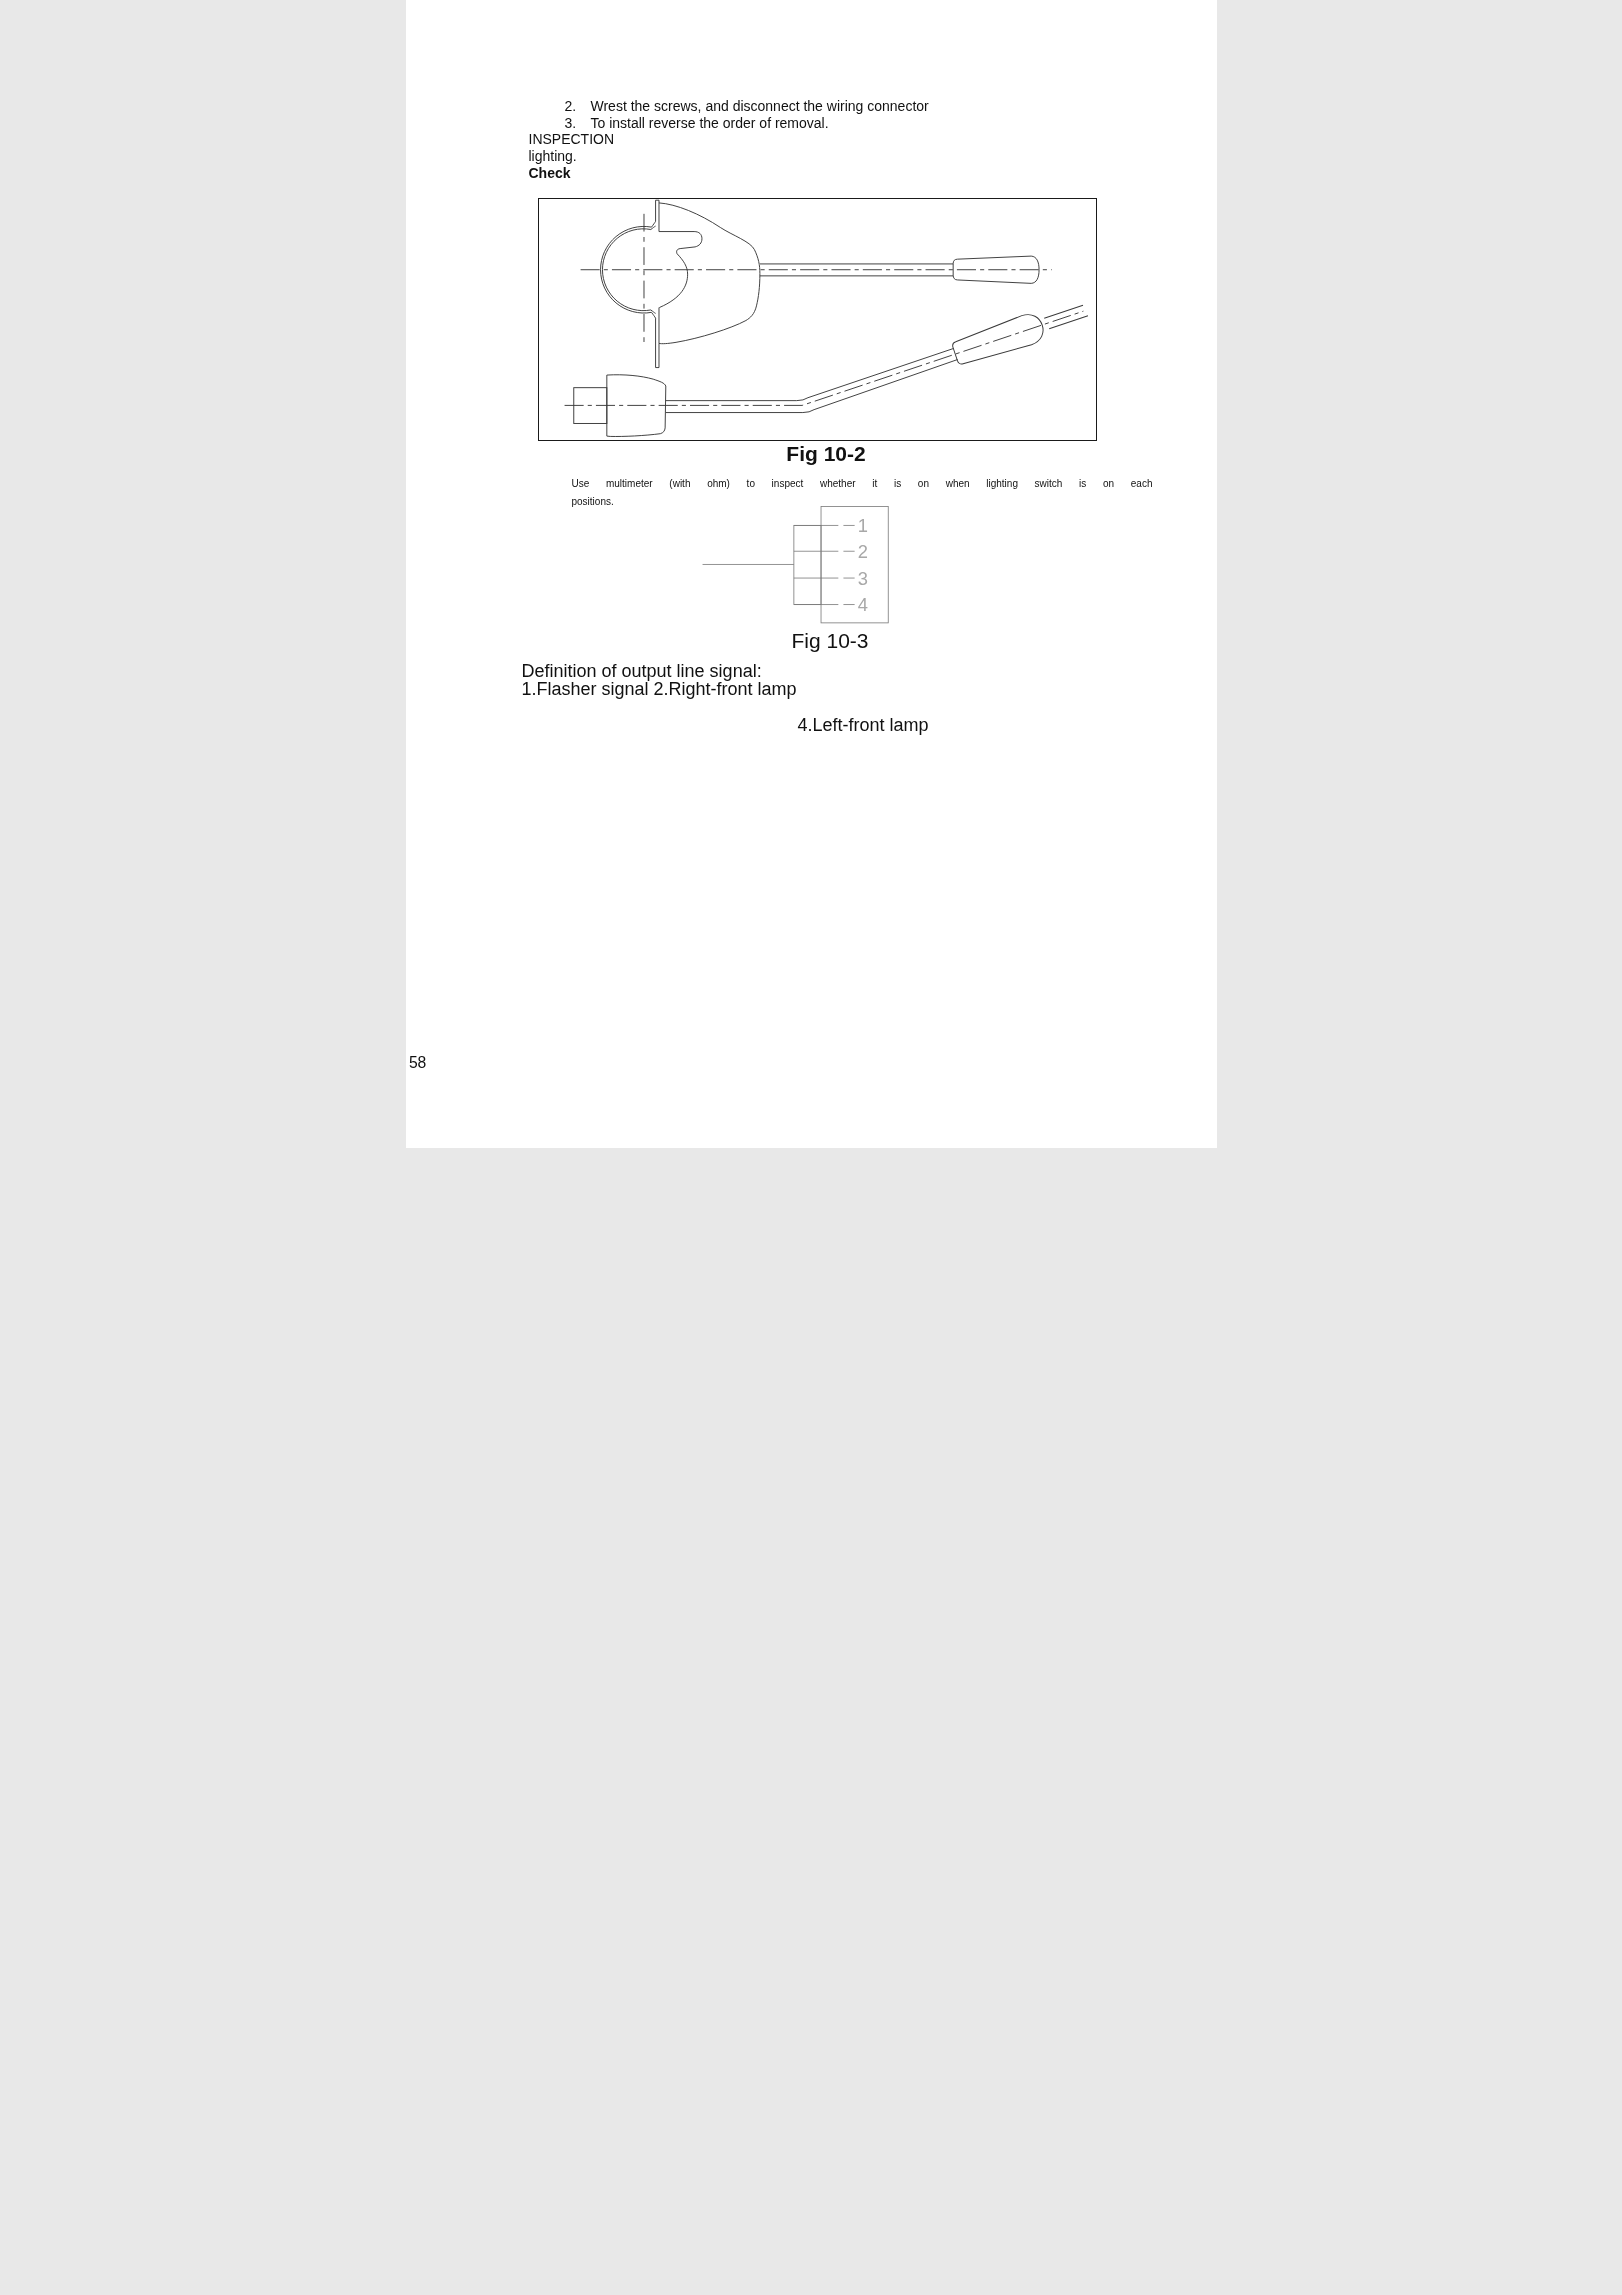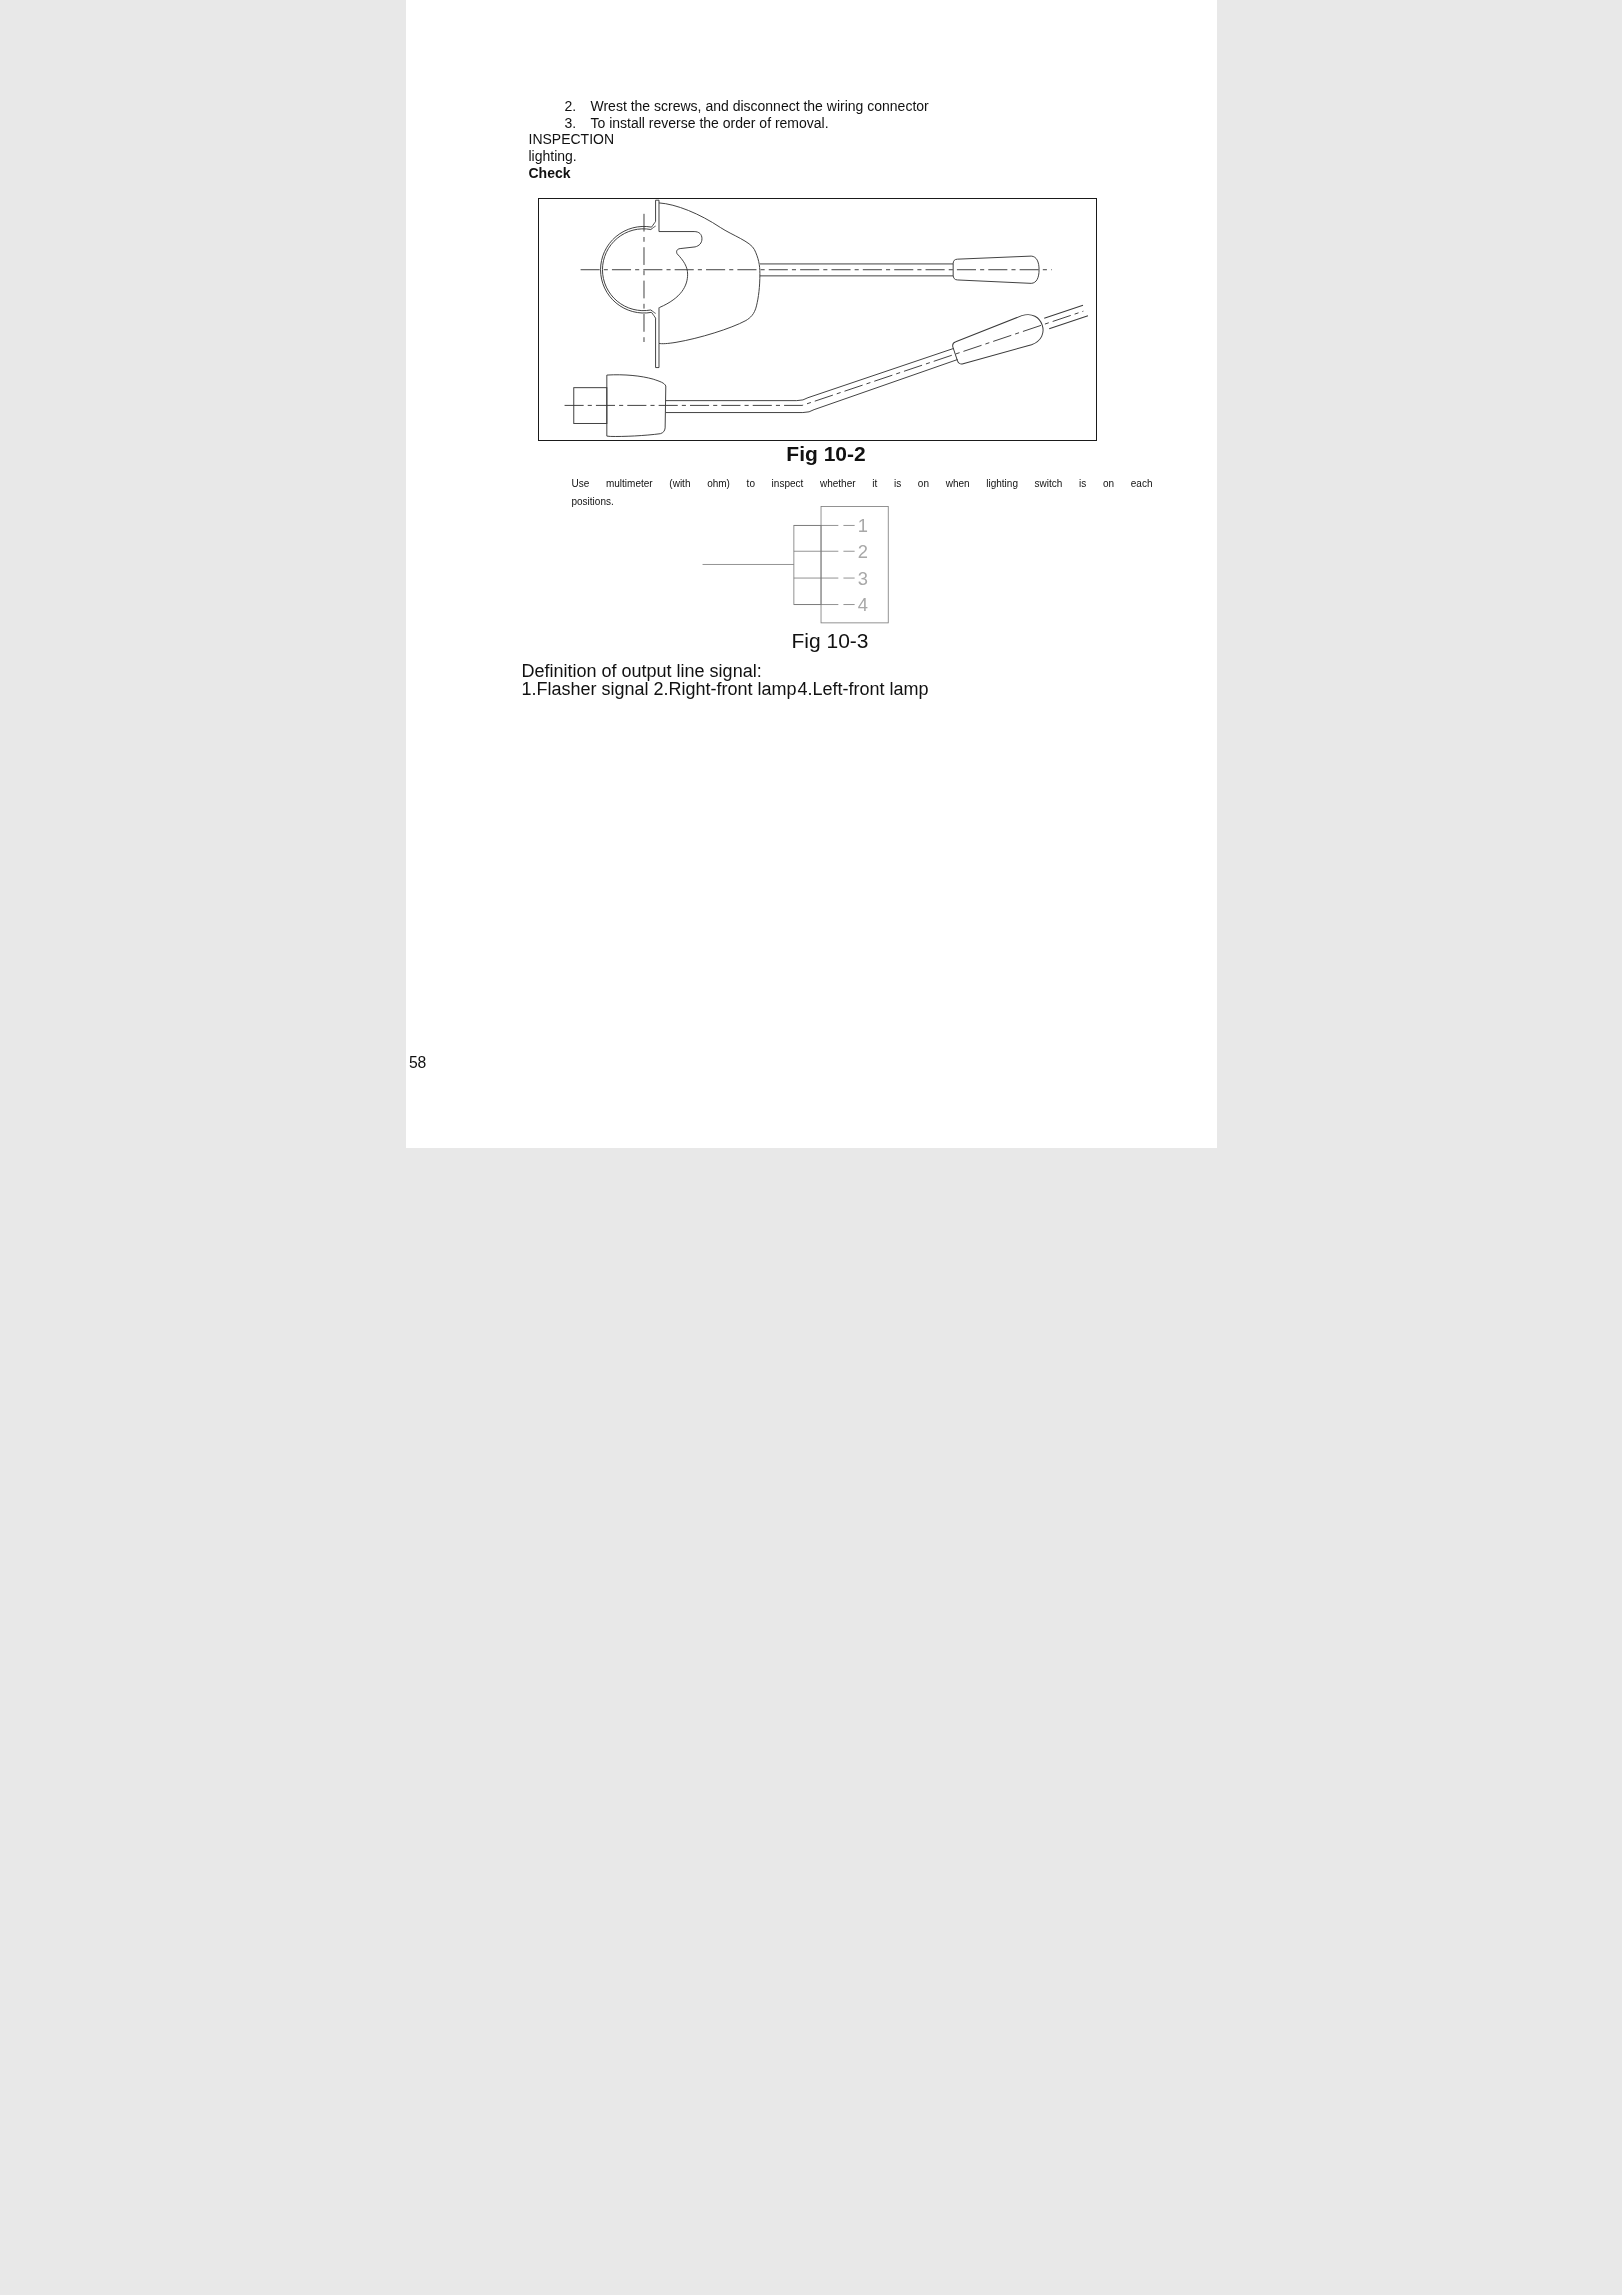--- a/index.html
+++ b/index.html
@@ -39,21 +39,21 @@
     text-align:center;
   }
   .fig2cap{left:131px;top:442px;width:579px;font-weight:bold;}
   .fig3cap{left:135px;top:629px;width:579px;font-weight:normal;}
   .para2{position:absolute;left:121px;top:475px;width:581px;font-size:10px;line-height:17.7px;margin-left:45px;}
   .defblock{position:absolute;left:116px;top:662px;width:613px;font-size:18px;line-height:18px;}
   .sigrow{position:relative;height:18.4px;}
   .sigrow span{position:absolute;top:0;white-space:nowrap;}
   .sig0{left:0px;}
   .sig1{left:132px;}
-  .sig2{left:276px;}
+  .sig2{left:276px;margin-top:36px;}
   .pagenum{
     position:absolute;left:3.4px;top:1054px;width:811px;
     text-align:left;font-size:15.7px;
   }
   .fig3svg{position:absolute;left:286px;top:501px;}
   svg{display:block;}
   .f2line{stroke:#3a3a3a;stroke-width:1.4;fill:none;}
   .f3line{stroke:#7a7a7a;stroke-width:1.2;fill:none;}
   .pinnum{
     font-family:"Liberation Sans", sans-serif;

